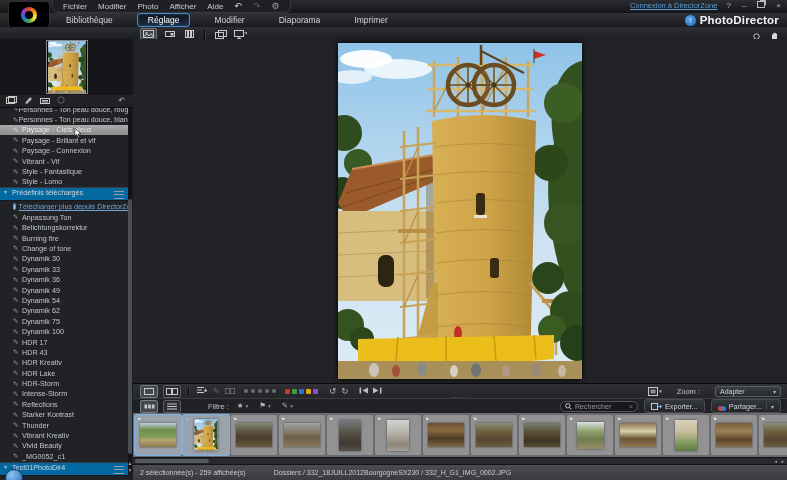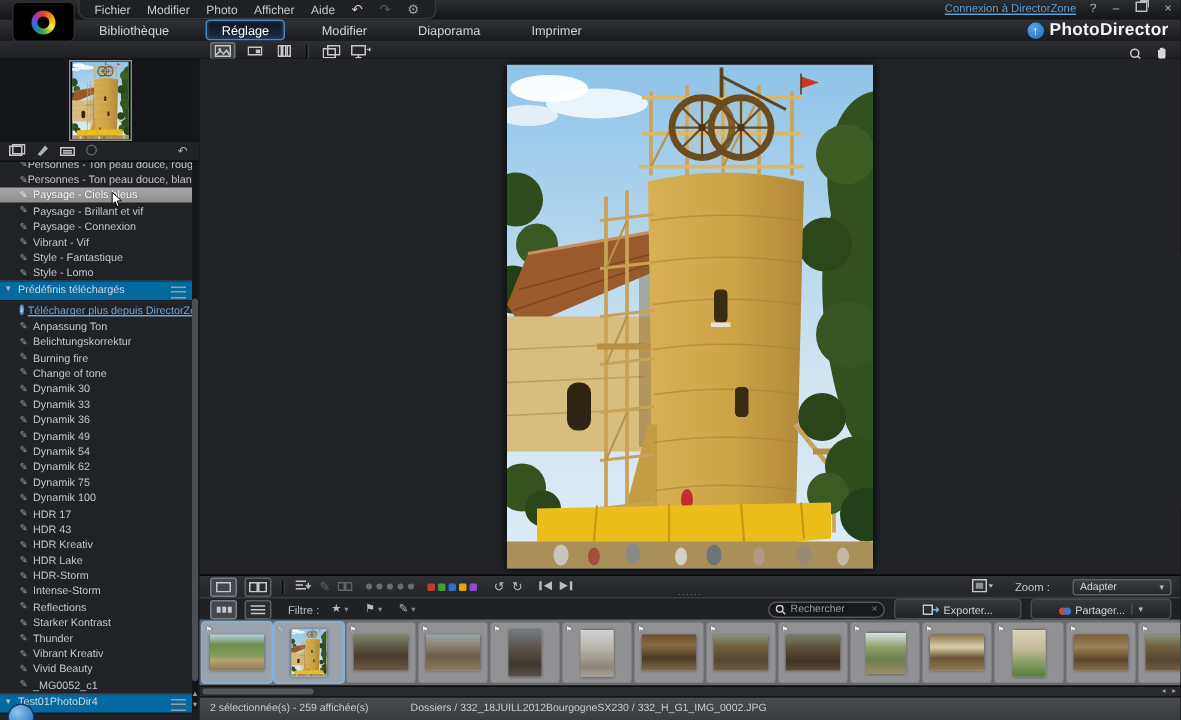--- a/index.html
+++ b/index.html
@@ -94,30 +94,30 @@
   #adj-right{position:absolute;right:6px;top:385px;display:flex;align-items:center;gap:15px;height:12px;}
   #zoom-label{font-size:7.5px;color:#bfc2c6;}
   #zoom-select{width:66px;height:11px;border:1px solid #5b5e63;border-radius:2px;background:linear-gradient(#3a3d42,#26282c);
                display:flex;align-items:center;justify-content:space-between;padding:0 4px;box-sizing:border-box;}
   #zoom-select .zval{font-size:7px;color:#d5d7da;}
   #zoom-select .za{font-size:6px;color:#b5b8bc;}
   #drag-handle{left:440px;top:396px;width:40px;height:3px;color:#7e8186;font-size:6px;line-height:3px;text-align:center;letter-spacing:1px;}
   
   #filmbar{left:133px;top:398px;width:654px;height:15px;background:#1f2124;border-top:1px solid #3a3c40;
            display:flex;align-items:center;padding-left:7px;box-sizing:border-box;gap:5px;}
-  #filter-label{font-size:7.5px;color:#bfc2c6;margin-left:6px;}
+  #filter-label{font-size:7.5px;color:#bfc2c6;margin-left:22px;}
   .fbtn{display:flex;align-items:center;gap:2px;padding:1px 3px;border-radius:2px;}
   .fbtn .fx{font-size:7.5px;color:#b9bcc0;line-height:8px;}
   .fbtn .fa{font-size:5.5px;color:#8d9095;}
   #film-right{position:absolute;right:6px;top:400px;display:flex;align-items:center;gap:6px;height:12px;}
   #searchbox{width:78px;height:11px;border:1px solid #55575b;border-radius:6px;background:#17181b;display:flex;align-items:center;
              padding:0 4px;gap:3px;box-sizing:border-box;}
   #searchbox .stext{font-size:7px;color:#97999d;flex:1;}
   #searchbox .sclear{font-size:7px;color:#797c80;}
-  .pillbtn{height:12px;display:flex;align-items:center;gap:3px;padding:0 18px;border:1px solid #494c50;border-radius:3px;
+  .pillbtn{height:12px;display:flex;align-items:center;gap:3px;padding:0 6px;border:1px solid #494c50;border-radius:3px;
            background:linear-gradient(#34373c,#222428);}
   .pillbtn .ptext{font-size:7.2px;color:#d2d4d8;}
   .share-dots i{display:inline-block;width:5px;height:5px;border-radius:50%;}
   .share-dd{border-left:1px solid #494c50;padding-left:4px;margin-left:1px;font-size:6px;color:#b5b8bc;}
   
   #strip{left:133px;top:413px;width:654px;height:44px;background:#6a6c70;display:flex;gap:2px;padding:2px 0 0 2px;box-sizing:border-box;overflow:hidden;}
   .cell{width:46px;height:40px;background:#929295;border-radius:2px;flex:0 0 auto;position:relative;display:flex;align-items:center;justify-content:center;}
   .cell.sel{box-shadow:0 0 0 1px #7ab4e6;background:#9aa3ab;}
   .cell .badge{position:absolute;left:2px;top:1px;font-size:5px;color:#f0f0f0;text-shadow:0 0 1px #333;}
   .th{box-shadow:0 0 2px rgba(0,0,0,.55);}

